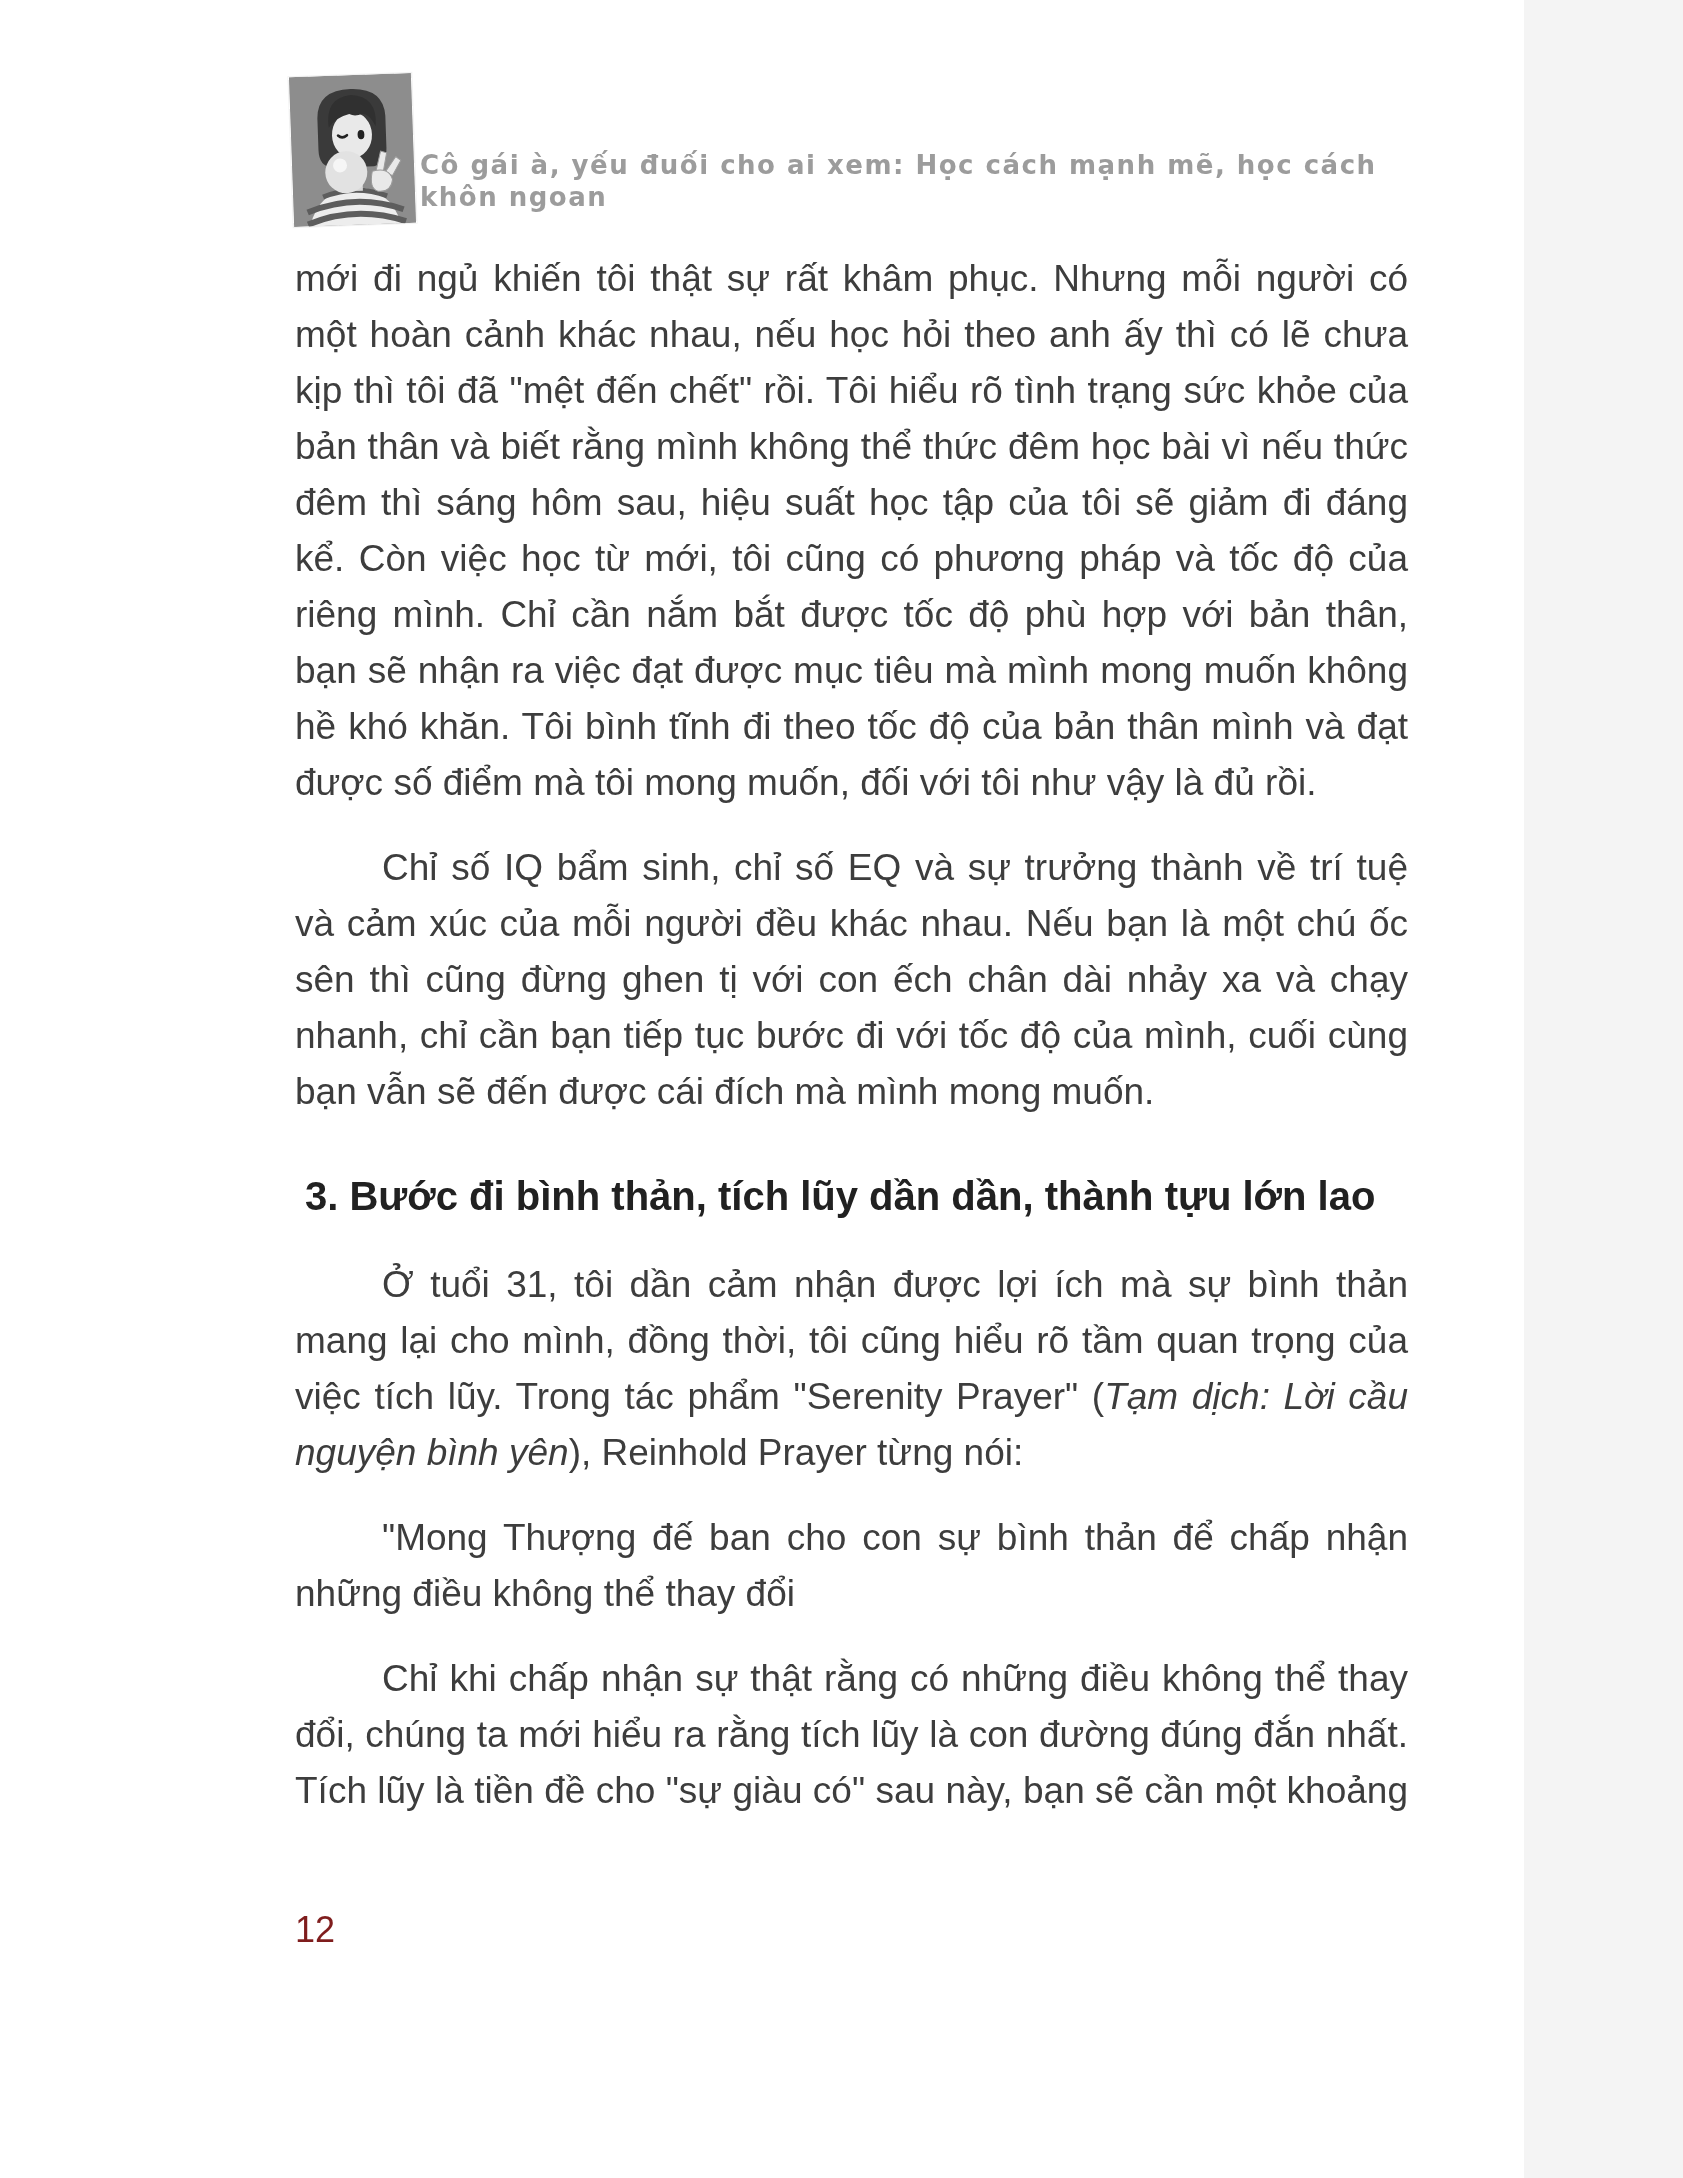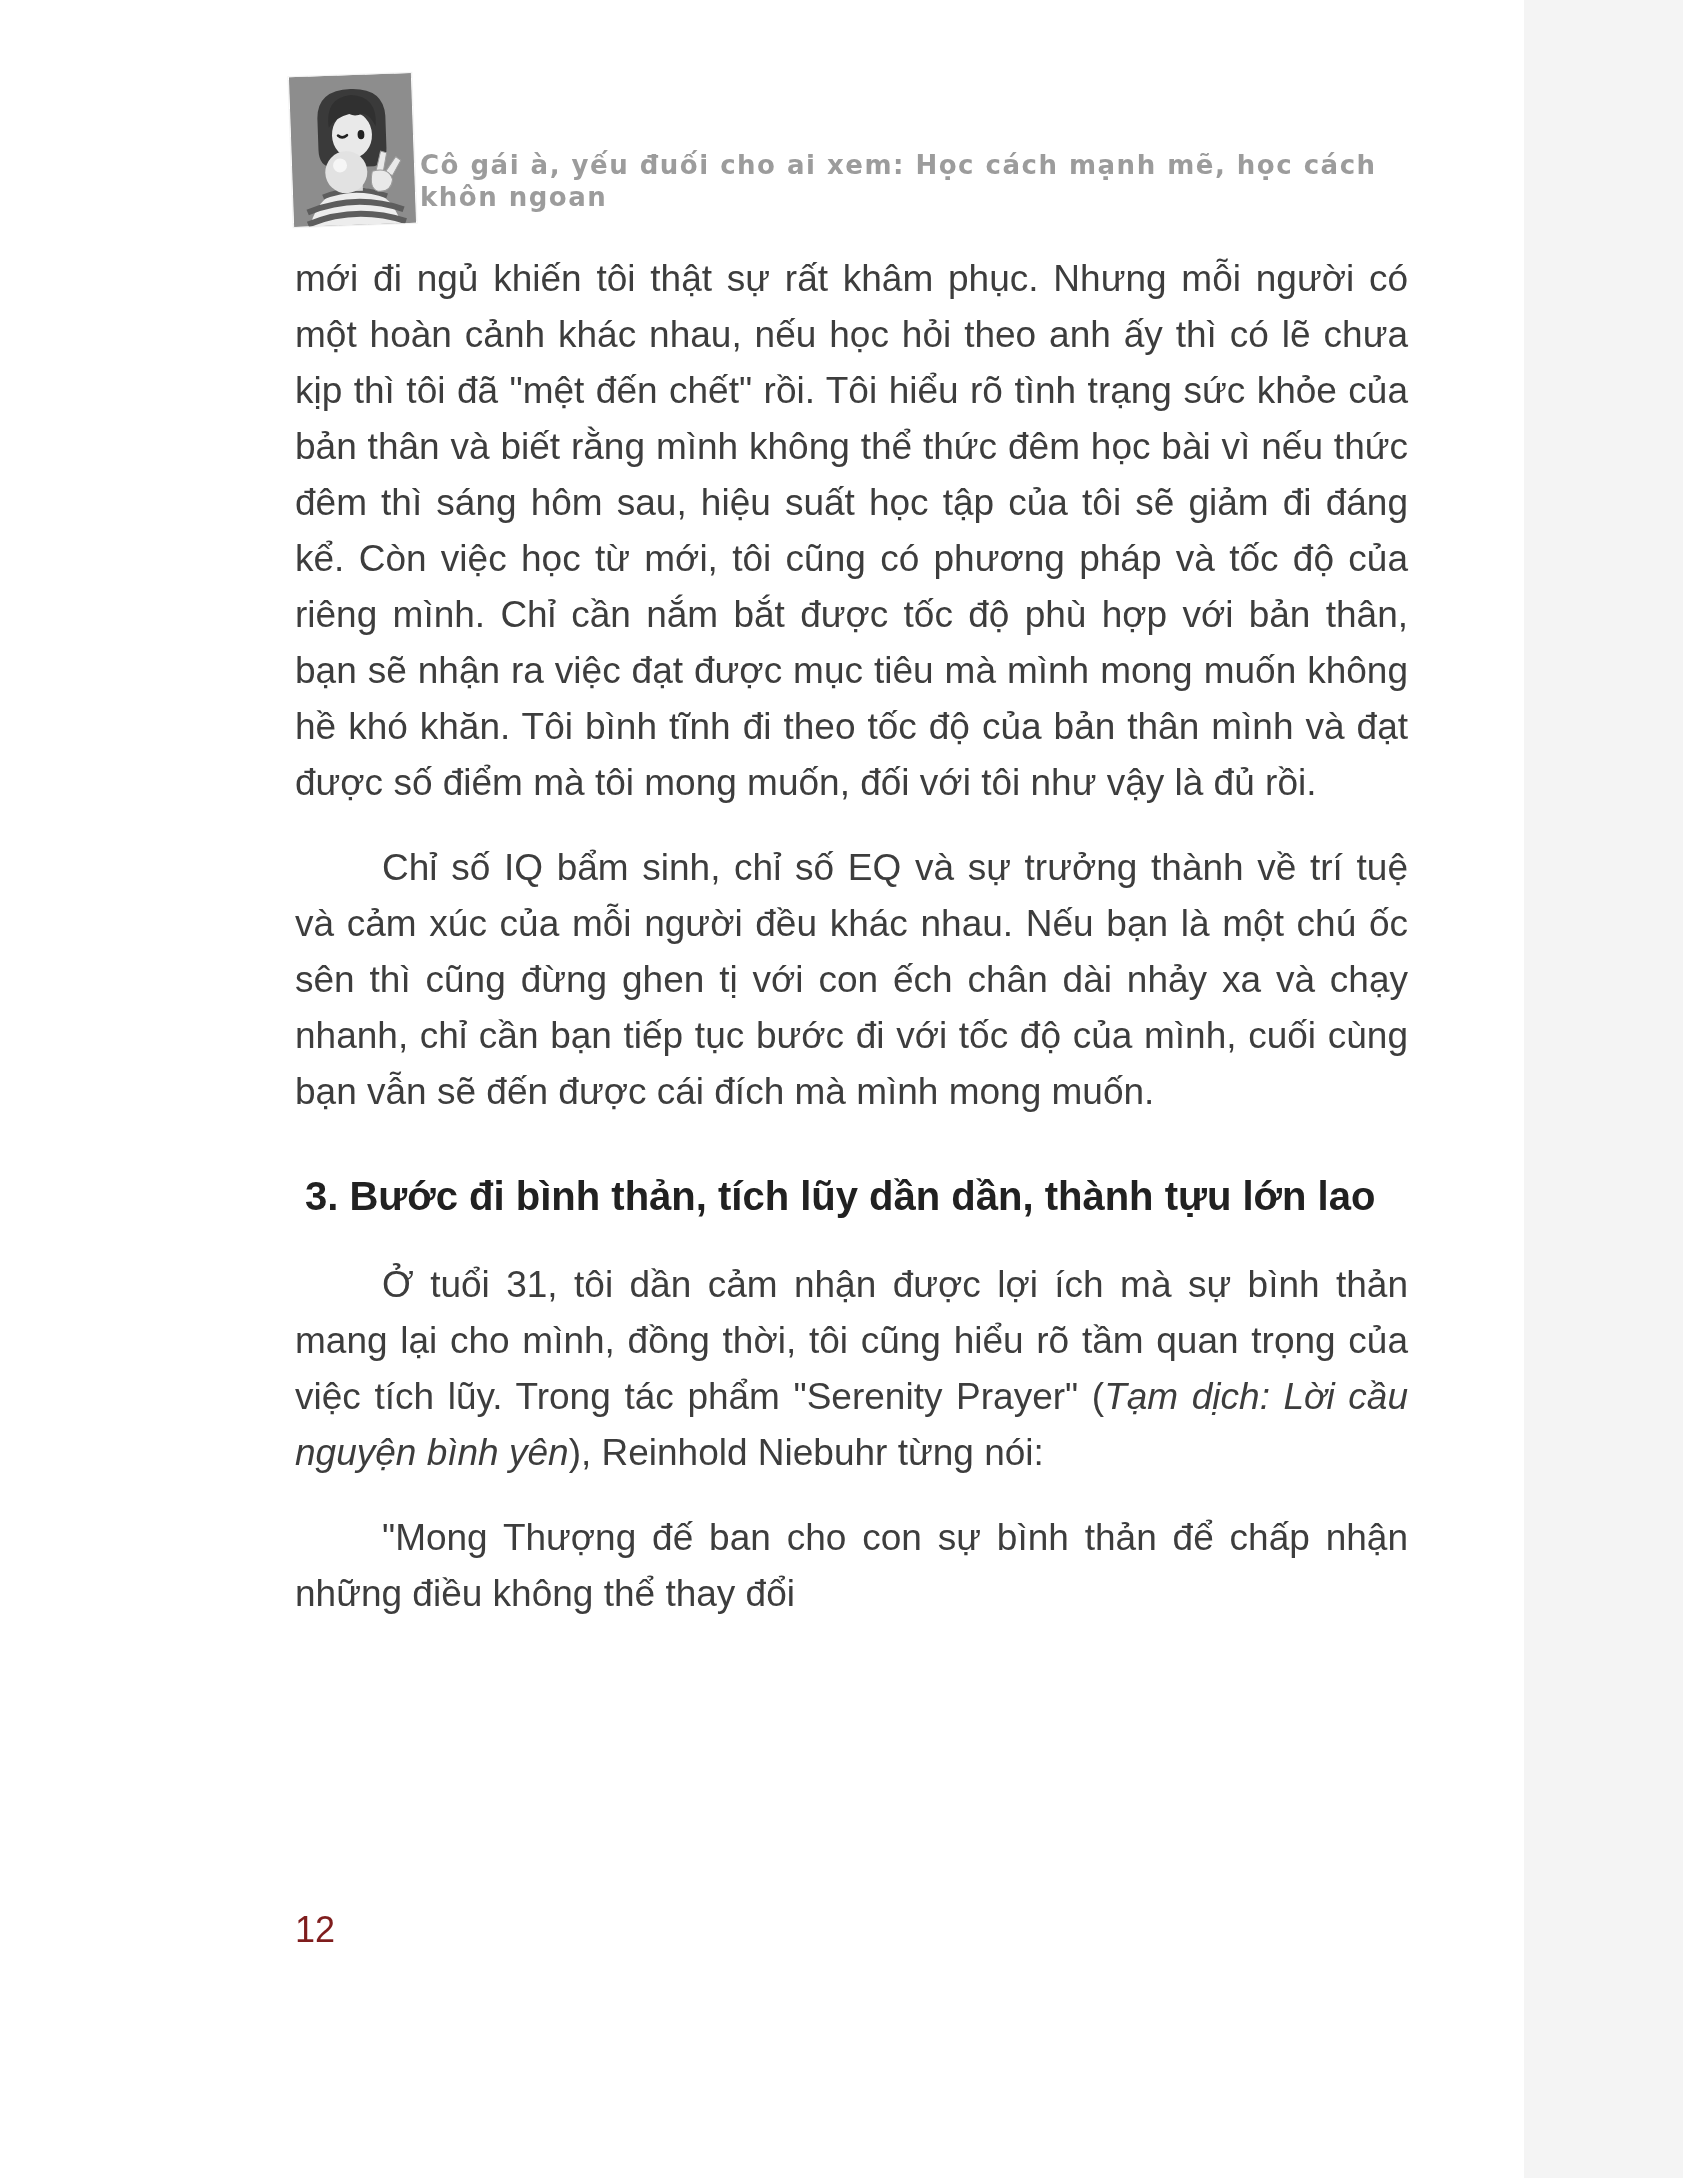--- a/index.html
+++ b/index.html
@@ -95,20 +95,21 @@
       <path d="M93 98 l11 -15 l5 4 l-9 15 z" fill="#e9e9e9" stroke="#9a9a9a" stroke-width="1"></path>
       <path d="M80 97 q17 -4 20 9 q-2 13 -15 11 q-9 -3 -5 -20 z" fill="#e9e9e9" stroke="#9a9a9a" stroke-width="1"></path>
     </svg>
   </div>
   <div class="book-title">Cô gái à, yếu đuối cho ai xem: Học cách mạnh mẽ, học cách khôn ngoan</div>
 
   <div class="content">
       <p><span>mới đi ngủ khiến tôi thật sự rất khâm phục. Nhưng mỗi người có một hoàn cảnh khác nhau, nếu học hỏi theo anh ấy thì có lẽ chưa kịp thì tôi đã "mệt đến chết" rồi. Tôi hiểu rõ tình trạng sức khỏe của bản thân và biết rằng mình không thể thức đêm học bài vì nếu thức đêm thì sáng hôm sau, hiệu suất học tập của tôi sẽ giảm đi đáng kể. Còn việc học từ mới, tôi cũng có phương pháp và tốc độ của riêng mình. Chỉ cần nắm bắt được tốc độ phù hợp với bản thân, bạn sẽ nhận ra việc đạt được mục tiêu mà mình mong muốn không hề khó khăn. Tôi bình tĩnh đi theo tốc độ của bản thân mình và đạt được số điểm mà tôi mong muốn, đối với tôi như vậy là đủ rồi.</span></p>
       <p class="indent"><span>Chỉ số IQ bẩm sinh, chỉ số EQ và sự trưởng thành về trí tuệ và cảm xúc của mỗi người đều khác nhau. Nếu bạn là một chú ốc sên thì cũng đừng ghen tị với con ếch chân dài nhảy xa và chạy nhanh, chỉ cần bạn tiếp tục bước đi với tốc độ của mình, cuối cùng bạn vẫn sẽ đến được cái đích mà mình mong muốn.</span></p>
       <h2>3. Bước đi bình thản, tích lũy dần dần, thành tựu lớn lao</h2>
-      <p class="indent"><span>Ở tuổi 31, tôi dần cảm nhận được lợi ích mà sự bình thản mang lại cho mình, đồng thời, tôi cũng hiểu rõ tầm quan trọng của việc tích lũy. Trong tác phẩm "Serenity Prayer" (</span><span class="it">Tạm dịch: Lời cầu nguyện bình yên</span><span>), Reinhold Niebuhr từng nói:</span></p>
+      <p class="indent"><span>Ở tuổi 31, tôi dần cảm nhận được lợi ích mà sự bình thản mang lại cho mình, đồng thời, tôi cũng hiểu rõ tầm quan trọng của việc tích lũy. Trong tác phẩm "Serenity Prayer" (</span><span class="it">Tạm dịch: Lời cầu nguyện bình yên</span><span>), Reinhold Prayer từng nói:</span></p>
       <p class="indent"><span>"Mong Thượng đế ban cho con sự bình thản để chấp nhận những điều không thể thay đổi</span></p>
+      <p class="indent cont-next"><span>Chỉ khi chấp nhận sự thật rằng có những điều không thể thay đổi, chúng ta mới hiểu ra rằng tích lũy là con đường đúng đắn nhất. Tích lũy là tiền đề cho "sự giàu có" sau này, bạn sẽ cần một khoảng</span></p>
     </div>
 
   <div class="page-number">12</div>
 
 </div>
 
 
 </body></html>

